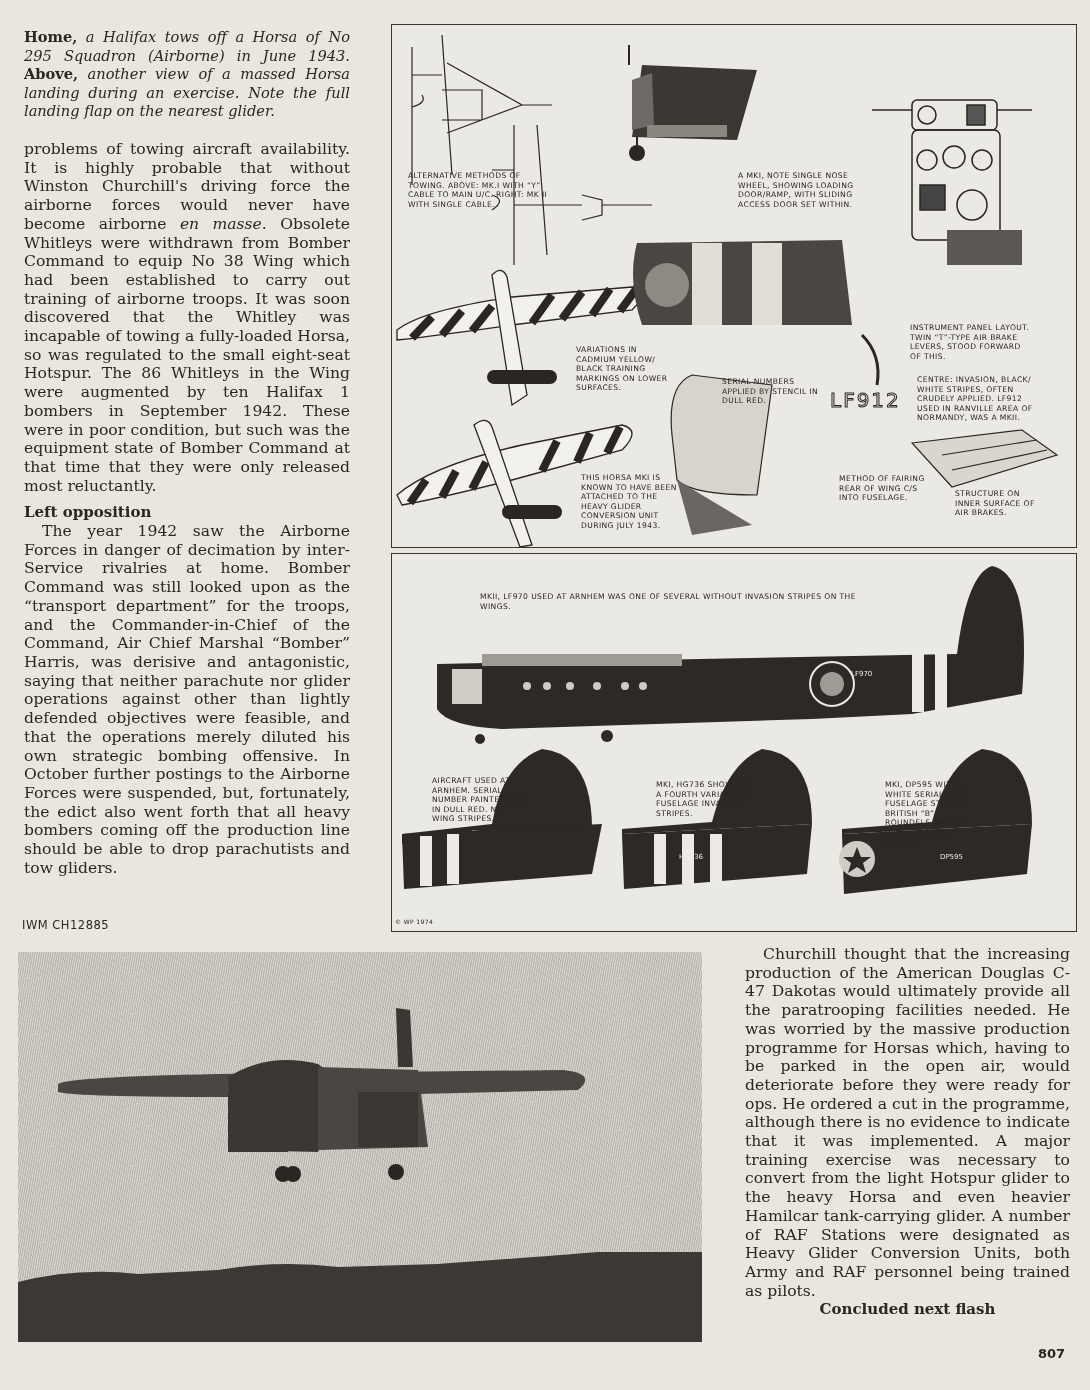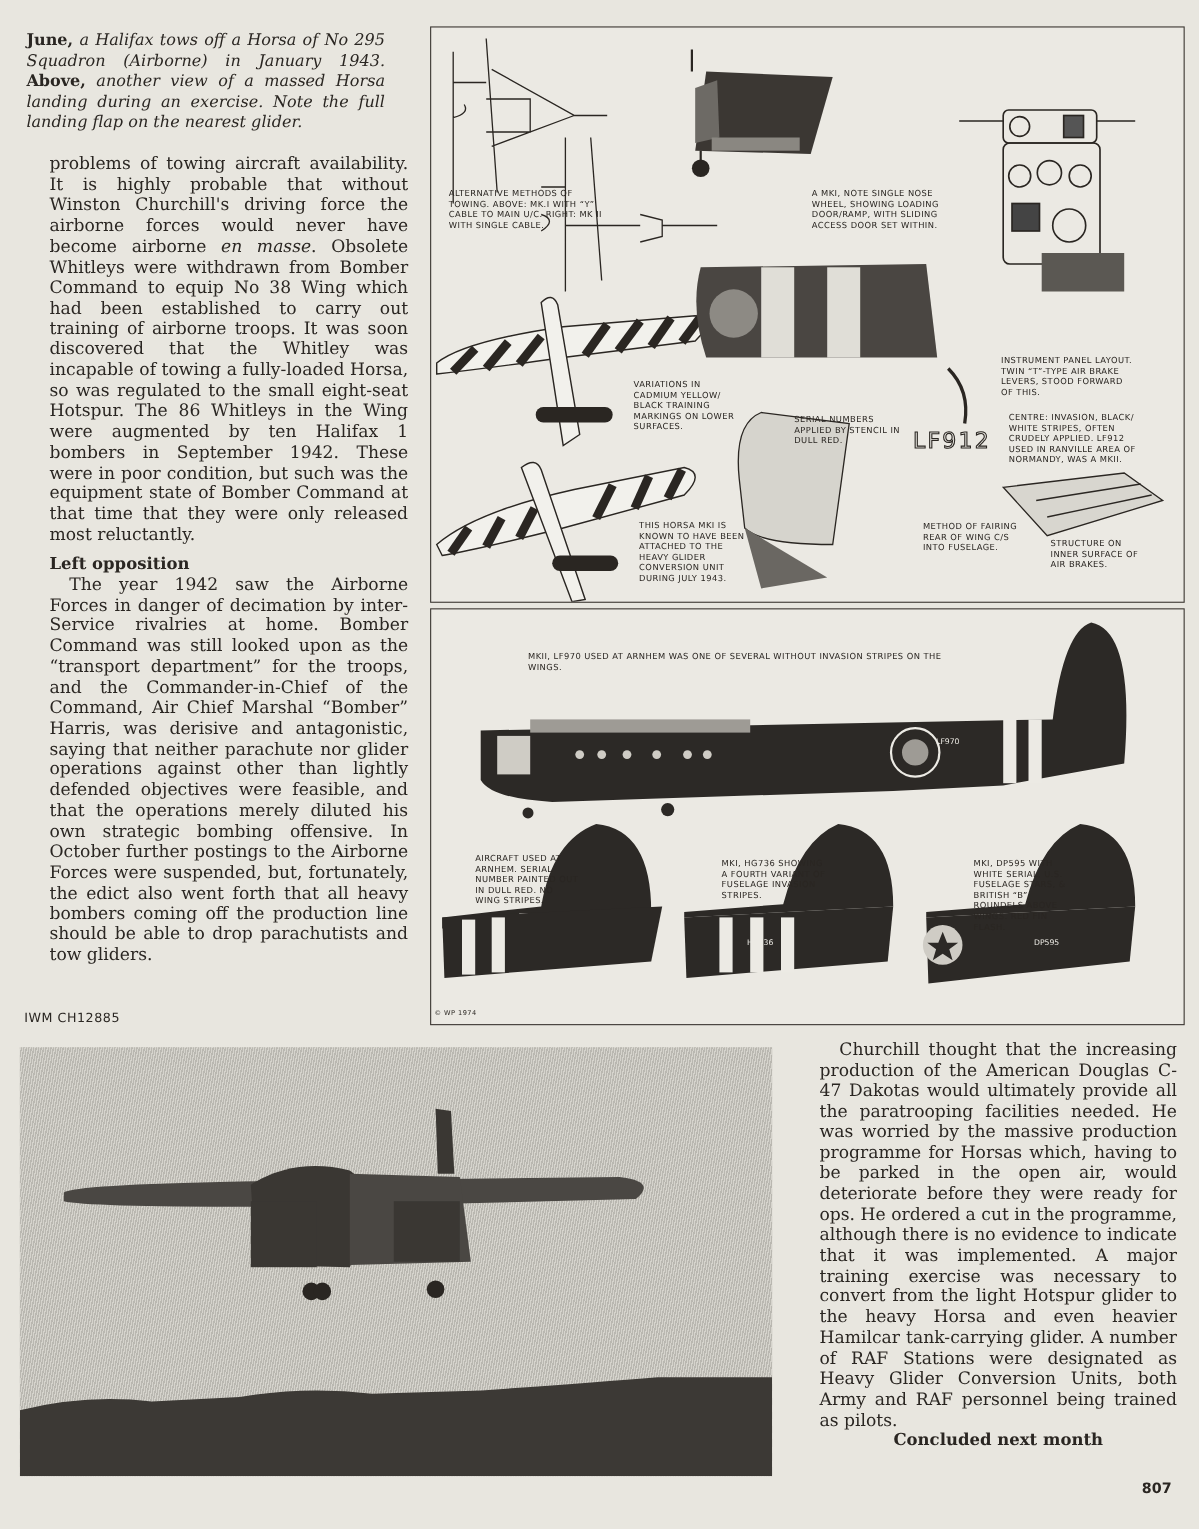--- a/index.html
+++ b/index.html
@@ -1,40 +1,40 @@
 <!DOCTYPE html>
 <html><head>
 <meta charset="utf-8">
 <style>
   html,body{margin:0;padding:0;}
   body{width:1090px;height:1390px;background:#e8e6df;position:relative;overflow:hidden;font-family:"DejaVu Serif",serif;color:#2a2622;}
   .col{position:absolute;}
   .caption{left:24px;top:28px;width:326px;font-family:"DejaVu Serif",serif;font-style:italic;font-size:14.6px;line-height:18.6px;text-align:justify;}
   .caption b{font-style:normal;font-weight:bold;}
   .body{font-size:15.6px;line-height:18.7px;text-align:justify;font-family:"DejaVu Serif",serif;}
-  .leftcol{left:24px;top:140px;width:326px;margin-left:21px;}
+  .leftcol{left:24px;top:140px;width:326px;}
   .leftcol p{margin:0;}
   .subhead{font-weight:bold;font-size:15px;margin-top:8px !important;}
   .indent{text-indent:18px;}
   .credit{position:absolute;left:22px;top:918px;font-family:"DejaVu Sans",sans-serif;font-size:11.5px;letter-spacing:0.5px;}
   .box{position:absolute;border:1.5px solid #3a3530;background:#ebe9e3;}
   .box1{left:391px;top:24px;width:684px;height:522px;}
   .box2{left:391px;top:553px;width:684px;height:377px;}
   .note{position:absolute;font-family:"DejaVu Sans",sans-serif;font-size:7.6px;line-height:9.6px;letter-spacing:0.4px;text-transform:uppercase;color:#2a2622;}
   .photo{position:absolute;left:18px;top:952px;width:684px;height:390px;background:repeating-linear-gradient(100deg,#d5d3cc 0 1px,#b9b7b0 1px 2.2px);overflow:hidden;}
   .rightcol{left:745px;top:945px;width:325px;}
   .rightcol p{margin:0;}
   .concl{font-weight:bold;text-align:center;font-size:15px;margin-top:0;}
   .pagenum{position:absolute;left:1038px;top:1346px;font-family:"DejaVu Sans",sans-serif;font-weight:bold;font-size:13px;}
   svg{position:absolute;}
 </style>
 </head>
 <body>
 
-<div class="col caption"><b>June,</b><span> a Halifax tows off a Horsa of No 295 Squadron (Airborne) in January 1943. </span><b>Above,</b><span> another view of a massed Horsa landing during an exercise. Note the full landing flap on the nearest glider.</span></div>
+<div class="col caption"><b>Home,</b><span> a Halifax tows off a Horsa of No 295 Squadron (Airborne) in June 1943. </span><b>Above,</b><span> another view of a massed Horsa landing during an exercise. Note the full landing flap on the nearest glider.</span></div>
 
 <div class="col body leftcol">
   <p><span>problems of towing aircraft availability. It is highly probable that without Winston Churchill's driving force the airborne forces would never have become airborne </span><em>en masse</em><span>. Obsolete Whitleys were withdrawn from Bomber Command to equip No 38 Wing which had been established to carry out training of airborne troops. It was soon discovered that the Whitley was incapable of towing a fully-loaded Horsa, so was regulated to the small eight-seat Hotspur. The 86 Whitleys in the Wing were augmented by ten Halifax 1 bombers in September 1942. These were in poor condition, but such was the equipment state of Bomber Command at that time that they were only released most reluctantly.</span></p>
   <p class="subhead">Left opposition</p>
   <p class="indent">The year 1942 saw the Airborne Forces in danger of decimation by inter-Service rivalries at home. Bomber Command was still looked upon as the “transport department” for the troops, and the Commander-in-Chief of the Command, Air Chief Marshal “Bomber” Harris, was derisive and antagonistic, saying that neither parachute nor glider operations against other than lightly defended objectives were feasible, and that the operations merely diluted his own strategic bombing offensive. In October further postings to the Airborne Forces were suspended, but, fortunately, the edict also went forth that all heavy bombers coming off the production line should be able to drop parachutists and tow gliders.</p>
 </div>
 <div class="credit">IWM CH12885</div>
 
 <div class="box box1">
   <svg width="684" height="522" viewBox="0 0 684 522">
@@ -196,16 +196,16 @@
     <rect x="340" y="140" width="60" height="55" fill="#3a3733"></rect>
     <circle cx="265" cy="222" r="8" fill="#2a2622"></circle>
       <circle cx="275" cy="222" r="8" fill="#2a2622"></circle>
       <circle cx="378" cy="220" r="8" fill="#2a2622"></circle>
     <path d="M0 330 Q60 315 120 322 L200 318 Q260 308 320 315 L420 312 Q520 305 580 300 L684 300 L684 390 L0 390 Z" fill="#3c3935"></path>
   </svg>
 </div>
 
 <div class="col body rightcol">
   <p class="indent">Churchill thought that the increasing production of the American Douglas C-47 Dakotas would ultimately provide all the paratrooping facilities needed. He was worried by the massive production programme for Horsas which, having to be parked in the open air, would deteriorate before they were ready for ops. He ordered a cut in the programme, although there is no evidence to indicate that it was implemented. A major training exercise was necessary to convert from the light Hotspur glider to the heavy Horsa and even heavier Hamilcar tank-carrying glider. A number of RAF Stations were designated as Heavy Glider Conversion Units, both Army and RAF personnel being trained as pilots.</p>
-  <p class="concl">Concluded next month</p>
+  <p class="concl">Concluded next flash</p>
 </div>
 
 <div class="pagenum">807</div>
 
 </body></html>

